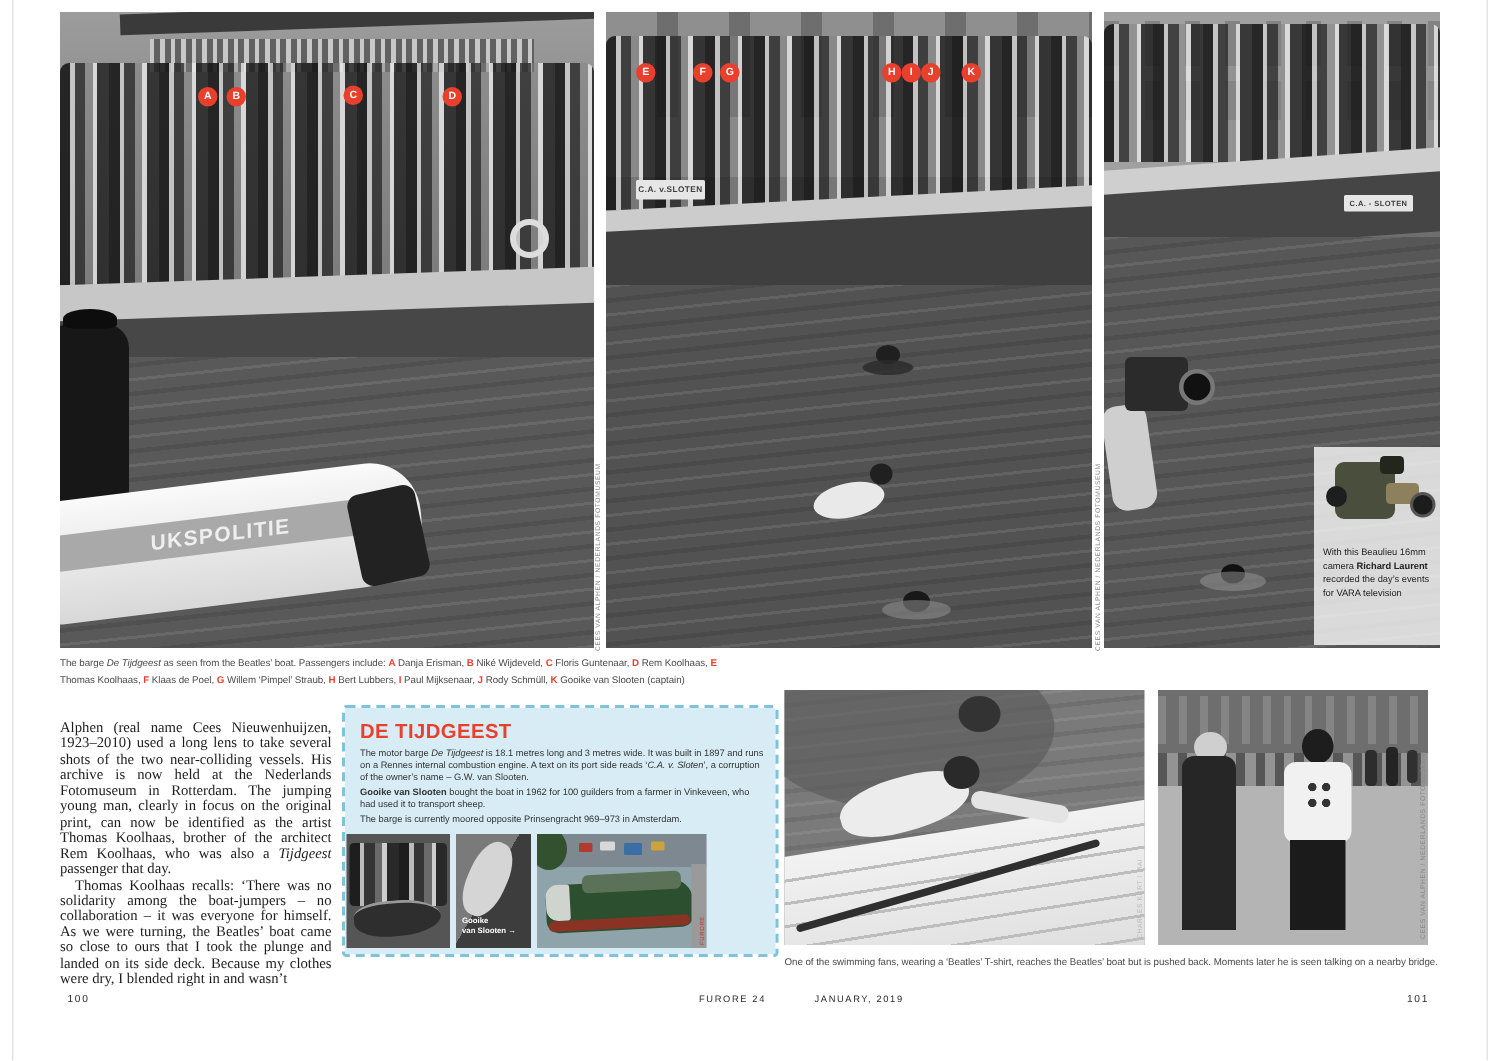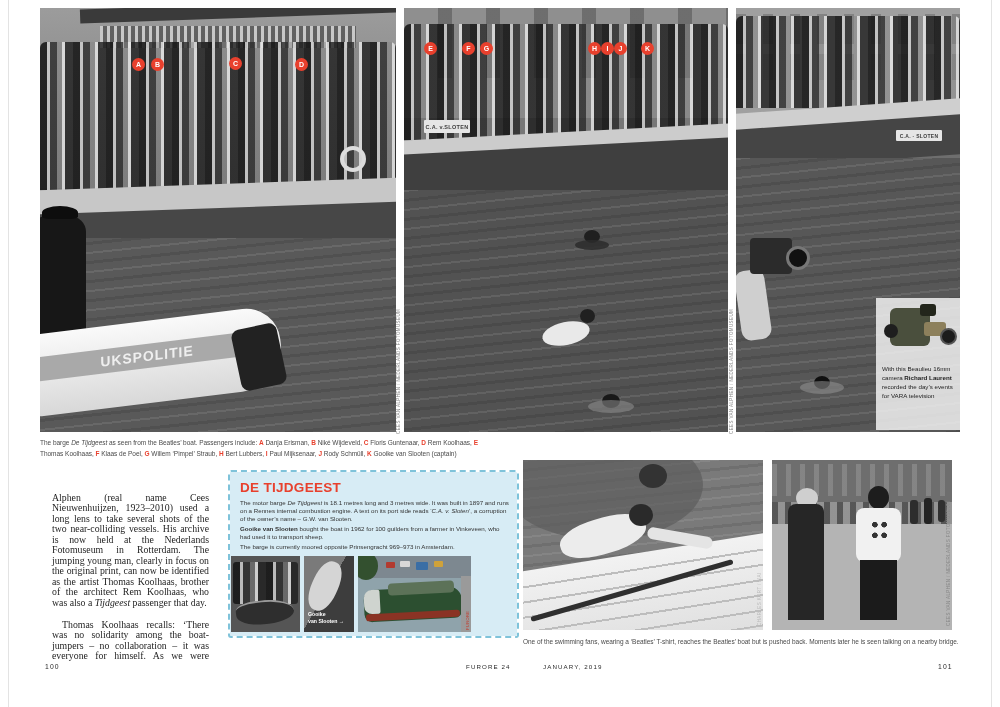--- a/index.html
+++ b/index.html
@@ -28,21 +28,21 @@
   .signplate{position:absolute;background:#e6e6e6;color:#3c3c3c;font-size:5.5px;font-weight:bold;
      display:flex;align-items:center;justify-content:center;letter-spacing:.3px;z-index:4;border-radius:1px;}
   .vcred{position:absolute;writing-mode:vertical-rl;transform:rotate(180deg);
      font-size:4.5px;letter-spacing:.4px;color:#8a8a8a;white-space:nowrap;z-index:6;}
   
   .cap{position:absolute;font-size:6.5px;letter-spacing:-.03px;color:#4a4a4a;line-height:1.7;}
   .cap .cl{color:#e8402d;font-weight:bold;}
   .article{position:absolute;left:40px;top:481px;width:181px;height:180px;overflow:hidden;
      font-family:"Liberation Serif",serif;font-size:9.8px;line-height:10.45px;color:#1d1d1d;
      text-align:justify;hyphens:auto;}
-  .article p{margin:12px;}
+  .article p{margin:0;}
   .article p.ind{text-indent:10px;}
   
   .infobox{position:absolute;left:228px;top:470px;width:291px;height:168px;box-sizing:border-box;
      background:#d7ecf5;background-clip:padding-box;border:2px dashed #7fc3da;border-radius:3px;
      padding:6px 10px 0 10px;}
   .infobox h2{margin:2px 0 4px 0;font-size:13.5px;letter-spacing:.3px;color:#e8402d;}
   .infobox .bx{font-size:6.2px;line-height:8px;color:#333;margin:0 0 2px 0;width:271px;}
   .boxph{position:absolute;top:556px;height:76px;overflow:hidden;background:#555;}
   .gs-label{position:absolute;left:4px;bottom:8px;color:#fff;font-size:5.2px;font-weight:bold;
      line-height:1.25;white-space:pre-line;z-index:3;}
@@ -139,21 +139,21 @@
       </div>
     </div>
   </div>
 
   <div class="cap" style="left:40px;top:437px;width:456px;">
     <span>The barge </span><i>De Tijdgeest</i><span> as seen from the Beatles’ boat. Passengers include: </span><b class="cl">A</b><span> Danja Erisman, </span><b class="cl">B</b><span> Niké Wijdeveld, </span><b class="cl">C</b><span> Floris Guntenaar, </span><b class="cl">D</b><span> Rem Koolhaas, </span><b class="cl">E</b><span> Thomas Koolhaas, </span><b class="cl">F</b><span> Klaas de Poel, </span><b class="cl">G</b><span> Willem ‘Pimpel’ Straub, </span><b class="cl">H</b><span> Bert Lubbers, </span><b class="cl">I</b><span> Paul Mijksenaar, </span><b class="cl">J</b><span> Rody Schmüll, </span><b class="cl">K</b><span> Gooike van Slooten (captain)</span>
   </div>
 
   <div class="article">
     <p><span>Alphen (real name Cees Nieuwenhuijzen, 1923–2010) used a long lens to take several shots of the two near-colliding vessels. His archive is now held at the Nederlands Fotomuseum in Rotterdam. The jumping young man, clearly in focus on the original print, can now be identified as the artist Thomas Koolhaas, brother of the architect Rem Koolhaas, who was also a </span><i>Tijdgeest</i><span> passenger that day.</span></p>
-    <p class="ind">Thomas Koolhaas recalls: ‘There was no solidarity among the boat-jumpers – no collaboration – it was everyone for himself. As we were turning, the Beatles’ boat came so close to ours that I took the plunge and landed on its side deck. Because my camera were dry, I blended right in and wasn’t</p>
+    <p class="ind">Thomas Koolhaas recalls: ‘There was no solidarity among the boat-jumpers – no collaboration – it was everyone for himself. As we were turning, the Beatles’ boat came so close to ours that I took the plunge and landed on its side deck. Because my clothes were dry, I blended right in and wasn’t</p>
   </div>
 
   <div class="infobox">
     <h2>DE TIJDGEEST</h2>
     <p class="bx"><span>The motor barge </span><i>De Tijdgeest</i><span> is 18.1 metres long and 3 metres wide. It was built in 1897 and runs on a Rennes internal combustion engine. A text on its port side reads ‘</span><i>C.A. v. Sloten</i><span>’, a corruption of the owner’s name – G.W. van Slooten.</span></p>
     <p class="bx"><b>Gooike van Slooten</b><span> bought the boat in 1962 for 100 guilders from a farmer in Vinkeveen, who had used it to transport sheep.</span></p>
     <p class="bx">The barge is currently moored opposite Prinsengracht 969–973 in Amsterdam.</p>
   </div>
 
   <div class="boxph" style="left:231px;width:69px;">

